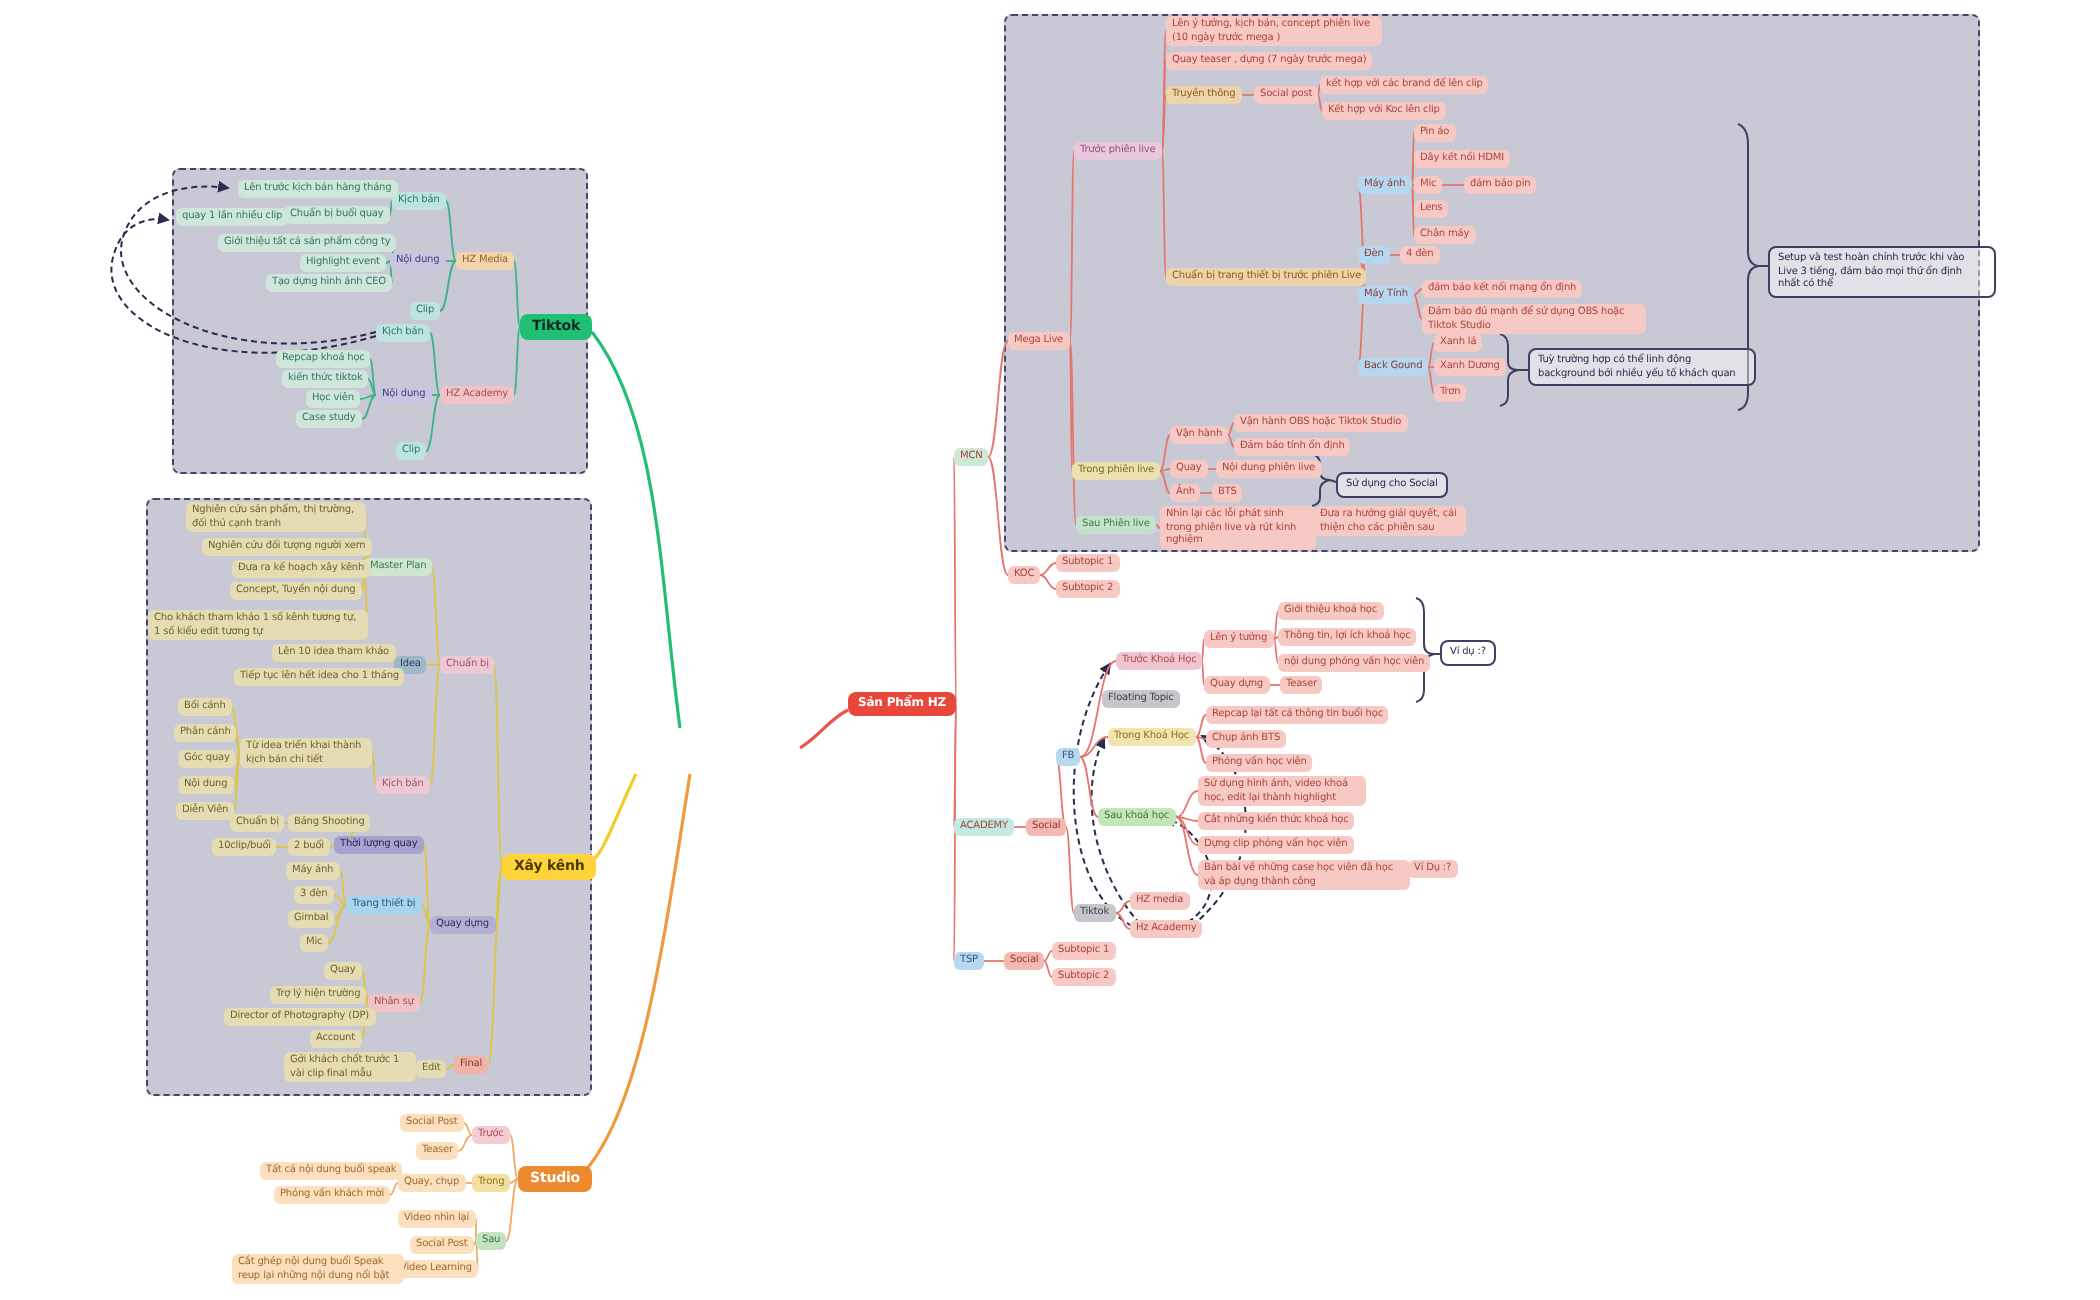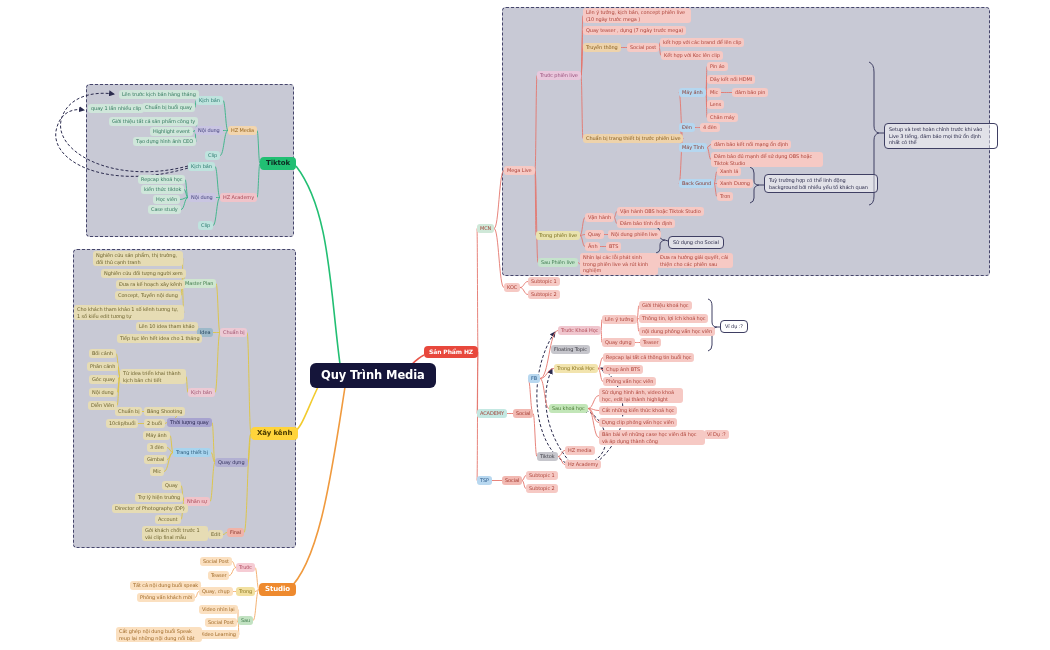--- a/index.html
+++ b/index.html
@@ -202,21 +202,20 @@
       <path d="M 588 408.5 C 593.5 408.5, 593.5 410.5, 599 410.5" stroke="#e4766d" stroke-width="0.9" fill="none"></path>
       <path d="M 588 408.5 C 593.5 408.5, 593.5 422.5, 599 422.5" stroke="#e4766d" stroke-width="0.9" fill="none"></path>
       <path d="M 588 408.5 C 593.5 408.5, 593.5 437.5, 599 437.5" stroke="#e4766d" stroke-width="0.9" fill="none"></path>
       <path d="M 705 437.5 C 704.5 437.5, 704.5 434.5, 704 434.5" stroke="#e4766d" stroke-width="0.9" fill="none"></path>
       <path d="M 558 456.5 C 561.5 456.5, 561.5 450.5, 565 450.5" stroke="#e4766d" stroke-width="0.9" fill="none"></path>
       <path d="M 558 456.5 C 561.5 456.5, 561.5 464.5, 565 464.5" stroke="#e4766d" stroke-width="0.9" fill="none"></path>
       <path d="M 492 480.5 C 497 480.5, 497 480.5, 502 480.5" stroke="#e4766d" stroke-width="0.9" fill="none"></path>
       <path d="M 522 480.5 C 524 480.5, 524 475.5, 526 475.5" stroke="#e4766d" stroke-width="0.9" fill="none"></path>
       <path d="M 522 480.5 C 524 480.5, 524 488.5, 526 488.5" stroke="#e4766d" stroke-width="0.9" fill="none"></path>
     </svg>
-<div class="n ctr" style="left: 310px; top: 363px;">Quy Trình Media</div>
     <div class="n tikm" style="left: 260px; top: 157px;">Tiktok</div>
     <div class="n or" style="left: 228px; top: 126px;">HZ Media</div>
     <div class="n tl" style="left: 196px; top: 96px;">Kịch bản</div>
     <div class="n g1" style="left: 119px; top: 90px;">Lên trước kịch bản hàng tháng</div>
     <div class="n g1" style="left: 88px; top: 104px;">quay 1 lần nhiều clip</div>
     <div class="n g1" style="left: 142px; top: 103px;">Chuẩn bị buổi quay</div>
     <div class="n pu" style="left: 195px; top: 126px;">Nội dung</div>
     <div class="n g1" style="left: 109px; top: 117px;">Giới thiệu tất cả sản phẩm công ty</div>
     <div class="n g1" style="left: 150px; top: 127px;">Highlight event</div>
     <div class="n g1" style="left: 133px; top: 137px;">Tạo dựng hình ảnh CEO</div>

